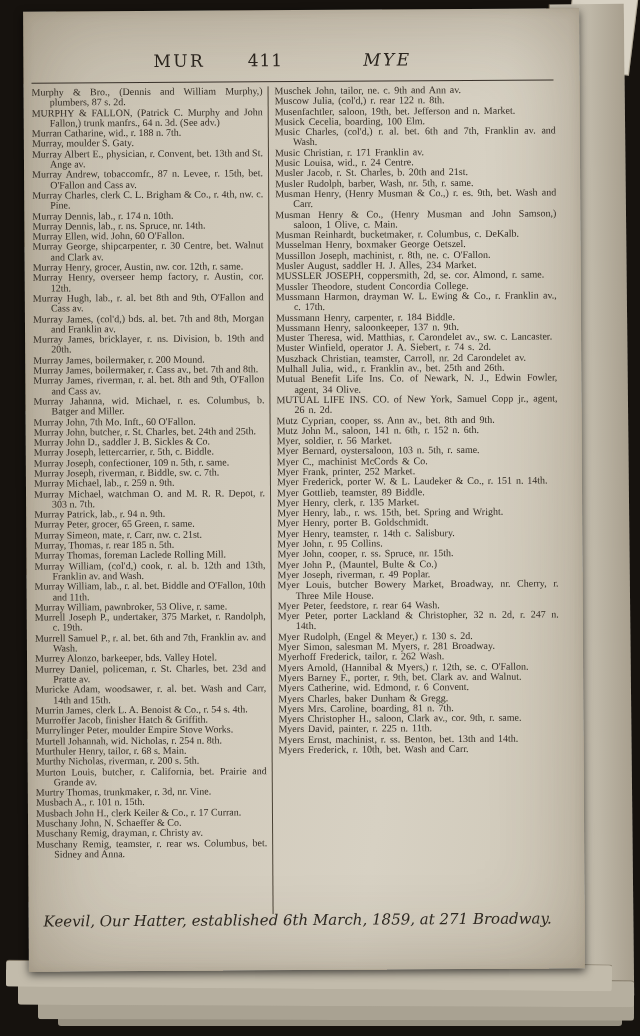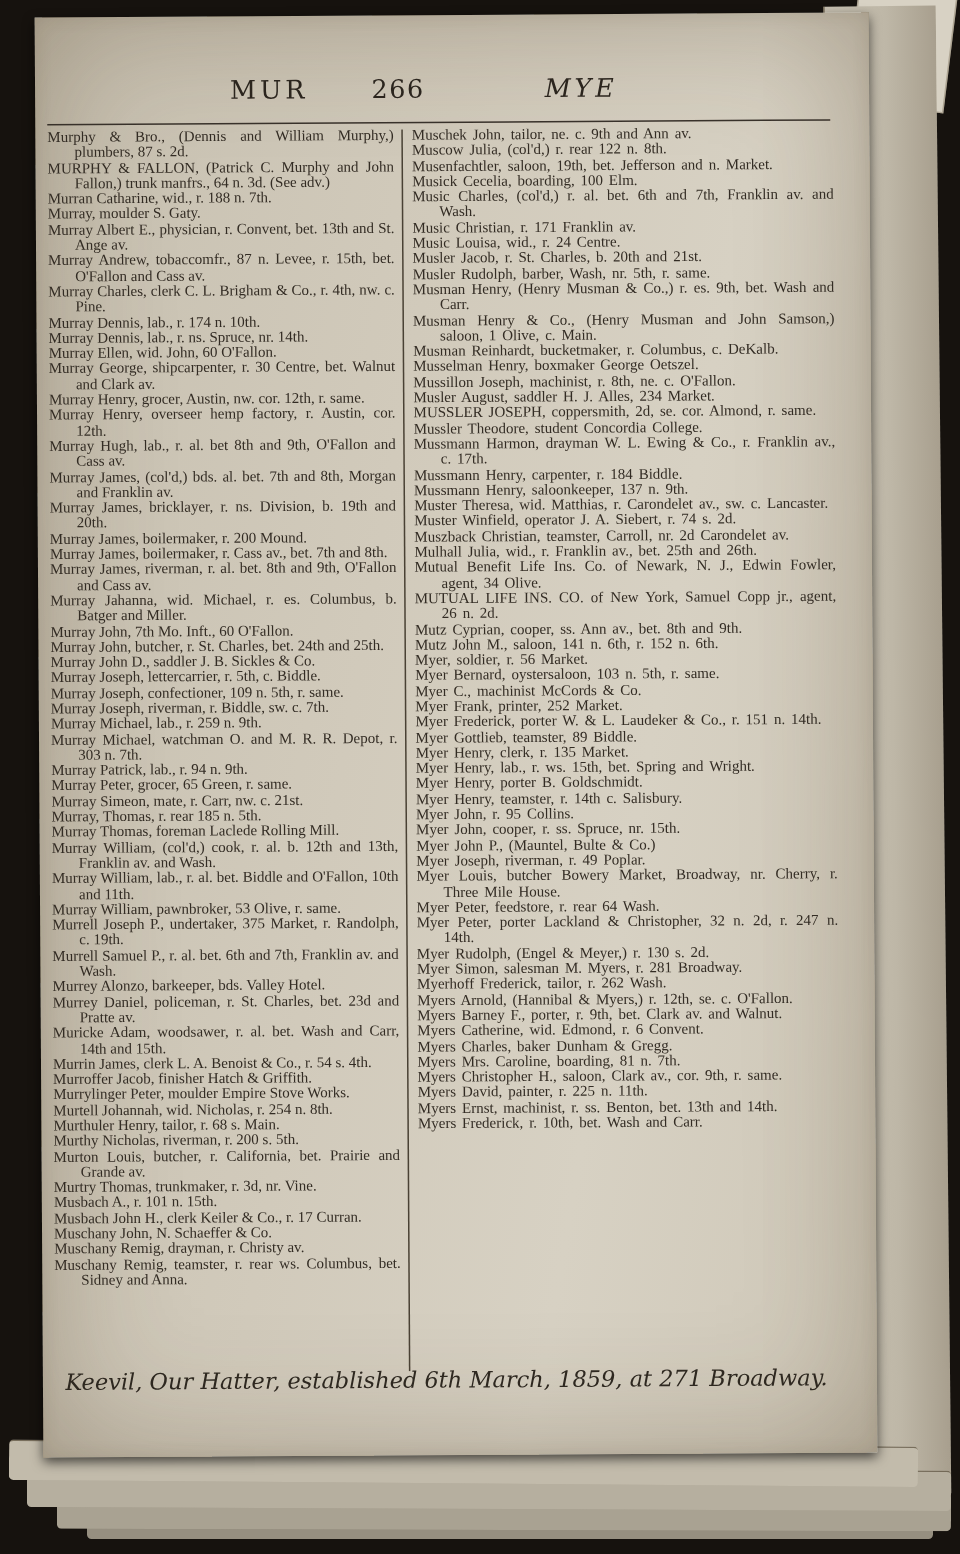--- a/index.html
+++ b/index.html
@@ -59,21 +59,21 @@
   <div class="under-right"></div>
   <div class="stack-edge edge1"></div>
   <div class="stack-edge edge2"></div>
   <div class="stack-edge edge3"></div>
   <div class="stack-edge edge4"></div>
 
   <div class="page">
 
     <div class="running-head">
       <span class="head-left">MUR</span>
-      <span class="head-num">266</span>
+      <span class="head-num">411</span>
       <span class="head-right">MYE</span>
     </div>
 
     <div class="head-rule"></div>
 
     <div class="columns">
       <div class="col-left">
           <p class="entry">Murphy &amp; Bro., (Dennis and William Murphy,) plumbers, 87 s. 2d.</p>
           <p class="entry">MURPHY &amp; FALLON, (Patrick C. Murphy and John Fallon,) trunk manfrs., 64 n. 3d. (See adv.)</p>
           <p class="entry">Murran Catharine, wid., r. 188 n. 7th.</p>

